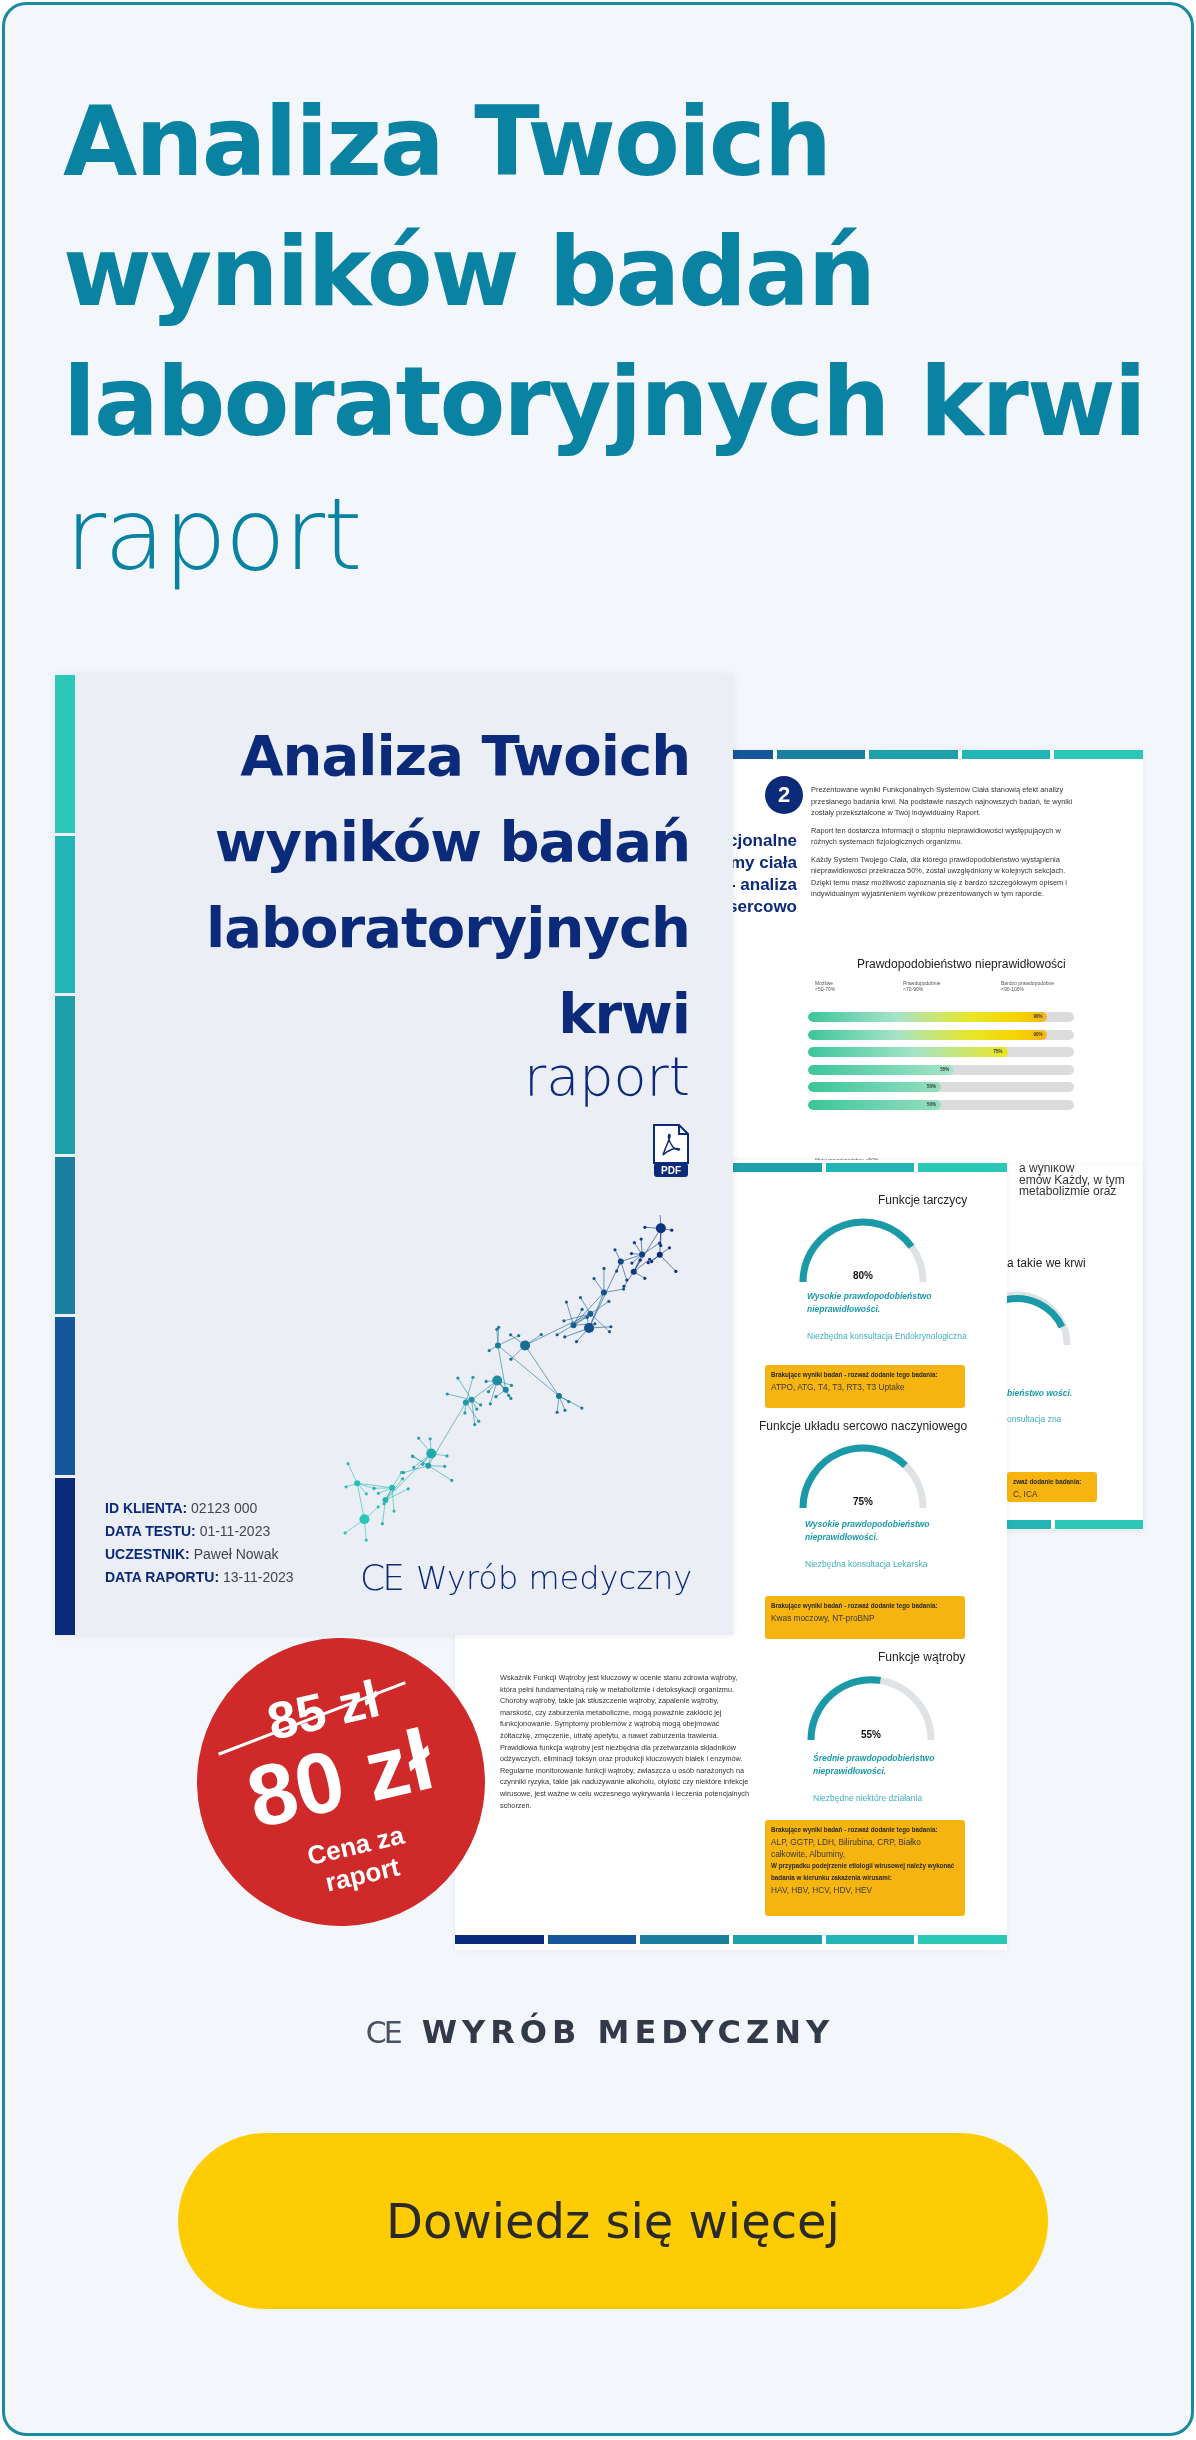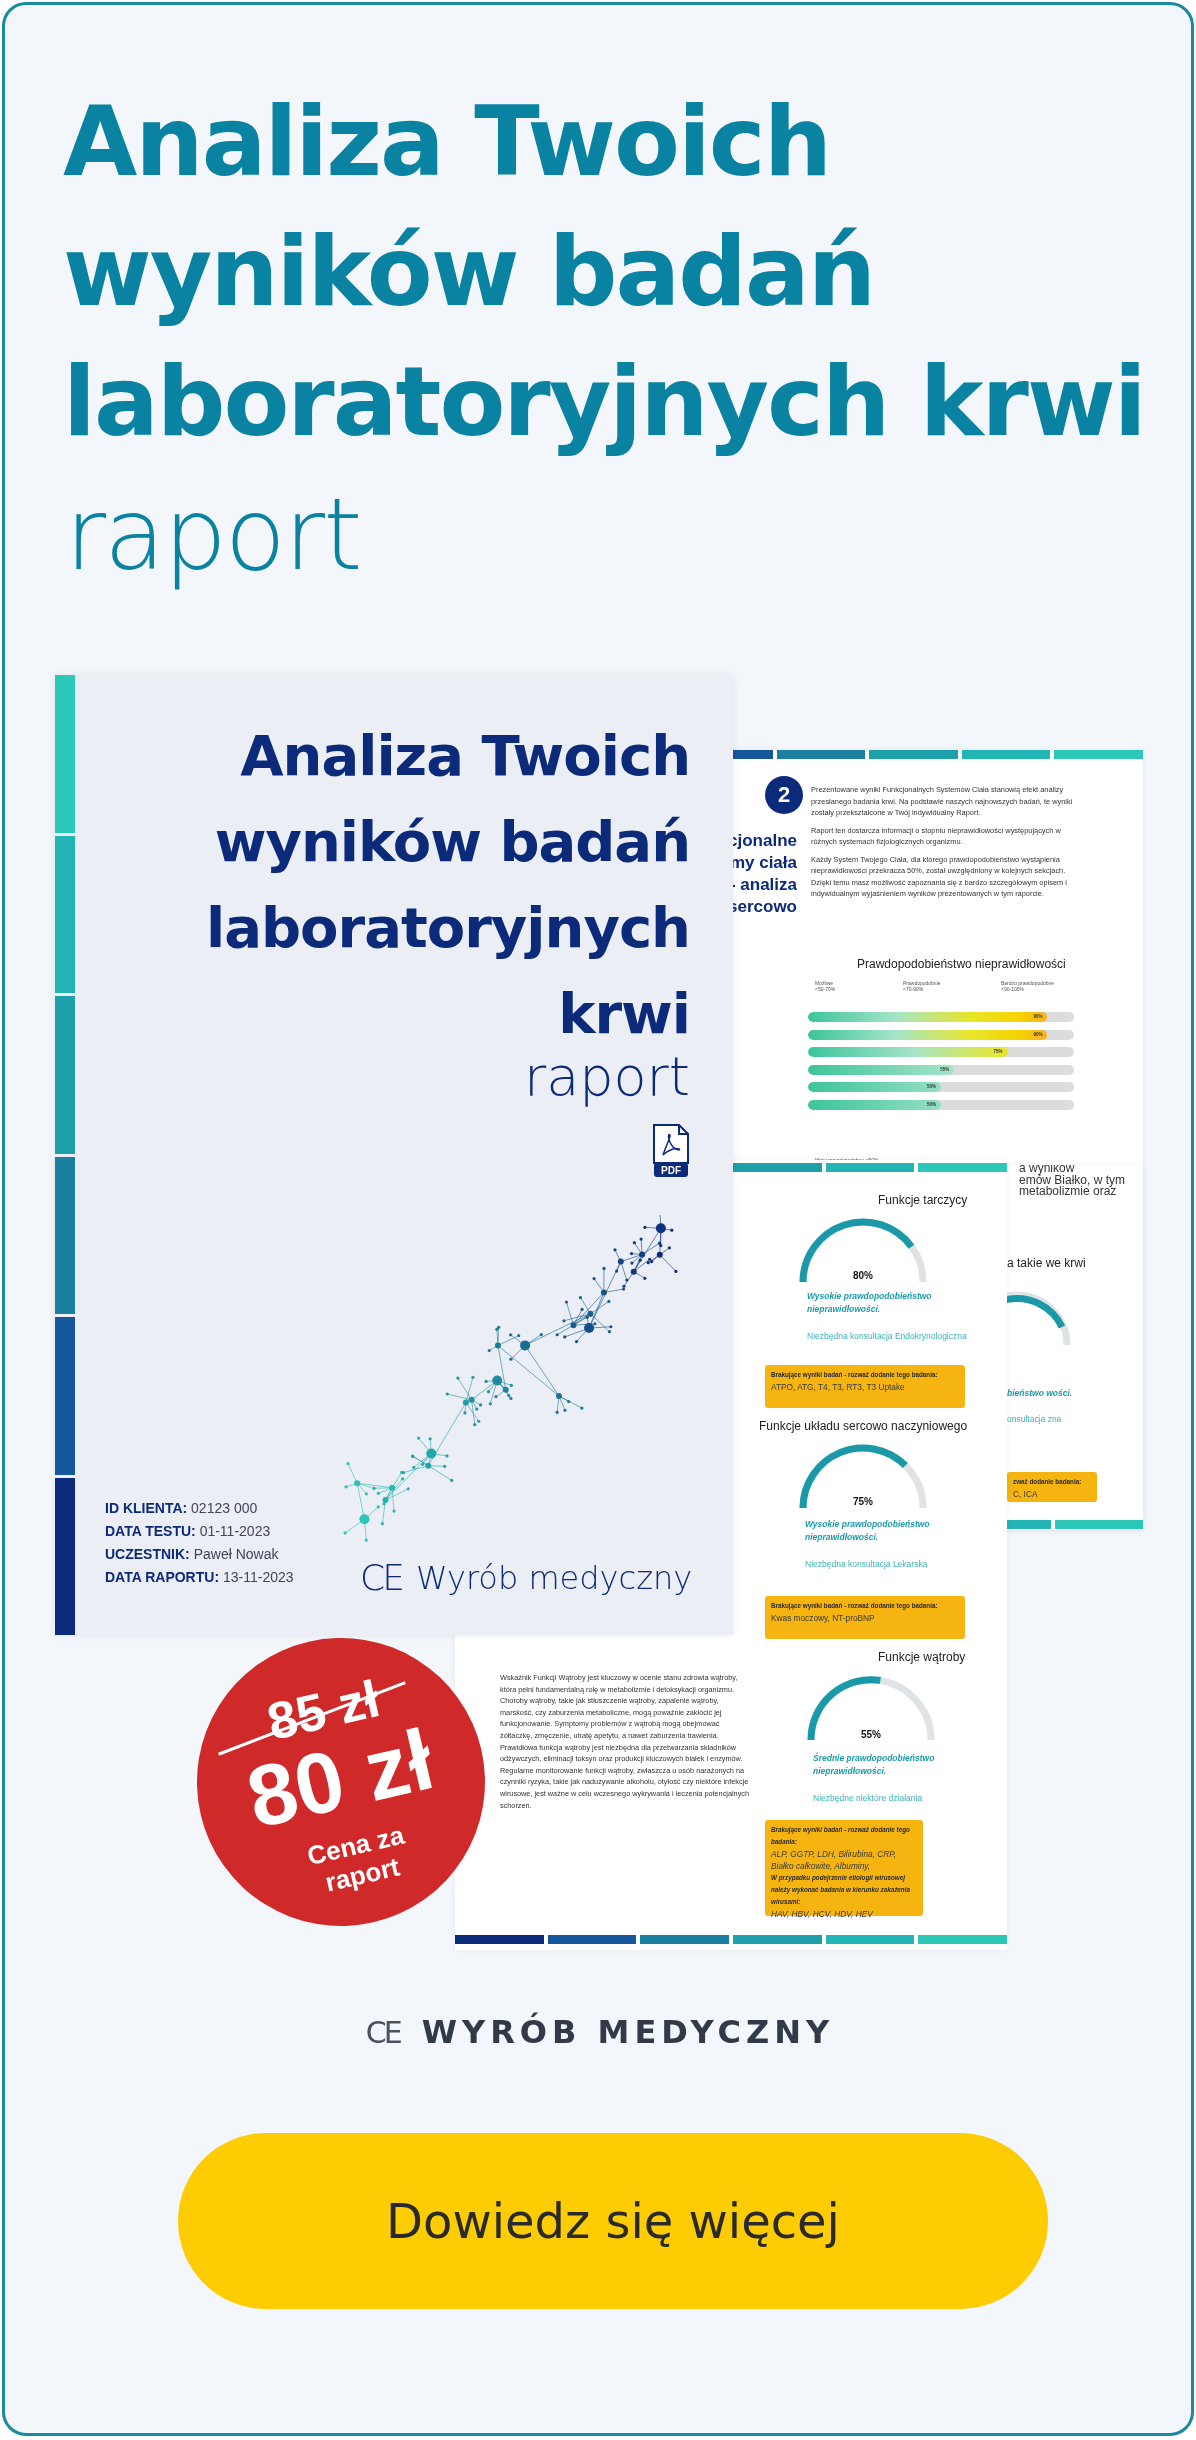--- a/index.html
+++ b/index.html
@@ -201,21 +201,21 @@
             <div class="bar-val" style="left: calc(5% - 14px);">5%</div>
           </div>
         </div>
       </div>
     <div class="legend-lbl" style="left:110px; top:407px;">Mniej prawdopodobne &lt;50%</div>
   </div>
 
   <div class="page pageC">
     <div style="position:absolute; left:12px; top:-2px; font-size:12px; line-height:11.5px; color:#333;">
       <div>a wyników</div>
-      <div>emów Białko, w tym</div>
+      <div>emów Każdy, w tym</div>
       <div>metabolizmie oraz</div>
     </div>
     <div class="gauge-title" style="left:0; top:91px;">a takie we krwi</div>
     <svg class="gauge-svg" style="left:-50px; top:118px;" width="120" height="70">
       <path d="M 10 62 A 50 50 0 0 1 110 62" fill="none" stroke="#e0e3e5" stroke-width="7"></path>
       <path d="M 10 62 A 50 50 0 0 1 105 44" fill="none" stroke="#1a9aa8" stroke-width="7"></path>
     </svg>
     <div class="gauge-risk" style="left:0; top:222px;">bieństwo wości.</div>
     <div class="gauge-advice" style="left:0; top:248px;">onsultacja zna</div>
     <div class="missing-box" style="left:0; top:307px; width:90px; height:30px;">
@@ -263,21 +263,21 @@
 
     <div class="gauge-title" style="left:423px; top:490px;">Funkcje wątroby</div>
     <div class="liver-text">Wskaźnik Funkcji Wątroby jest kluczowy w ocenie stanu zdrowia wątroby, która pełni fundamentalną rolę w metabolizmie i detoksykacji organizmu. Choroby wątroby, takie jak stłuszczenie wątroby, zapalenie wątroby, marskość, czy zaburzenia metaboliczne, mogą poważnie zakłócić jej funkcjonowanie. Symptomy problemów z wątrobą mogą obejmować żółtaczkę, zmęczenie, utratę apetytu, a nawet zaburzenia trawienia. Prawidłowa funkcja wątroby jest niezbędna dla przetwarzania składników odżywczych, eliminacji toksyn oraz produkcji kluczowych białek i enzymów. Regularne monitorowanie funkcji wątroby, zwłaszcza u osób narażonych na czynniki ryzyka, takie jak nadużywanie alkoholu, otyłość czy niektóre infekcje wirusowe, jest ważne w celu wczesnego wykrywania i leczenia potencjalnych schorzeń.</div>
     <svg class="gauge-svg" style="left:350px; top:514px;" width="132" height="72">
       <path d="M 6 66 A 60 60 0 0 1 126 66" fill="none" stroke="#e0e3e5" stroke-width="7"></path>
       <path d="M 6 66 A 60 60 0 0 1 75.4 6.4" fill="none" stroke="#1a9aa8" stroke-width="7"></path>
     </svg>
     <div class="gauge-pct" style="left:386px; top:569px;">55%</div>
     <div class="gauge-risk" style="left:358px; top:592px;">Średnie prawdopodobieństwo nieprawidłowości.</div>
     <div class="gauge-advice" style="left:358px; top:632px;">Niezbędne niektóre działania</div>
-    <div class="missing-box" style="left:310px; top:660px; width:158px; height:96px;font-style:italic;">
+    <div class="missing-box" style="left:310px; top:660px; width:200px; height:96px;">
       <div class="mb-h">Brakujące wyniki badań - rozważ dodanie tego badania:</div>
       <div class="mb-v">ALP, GGTP, LDH, Bilirubina, CRP, Białko całkowite, Albuminy,</div>
       <div class="mb-h">W przypadku podejrzenie etiologii wirusowej należy wykonać badania w kierunku zakażenia wirusami:</div>
       <div class="mb-v">HAV, HBV, HCV, HDV, HEV</div>
     </div>
 
     <div class="stripe-row" style="left:0; top:775px; width:552px;">
       <span style="background:#0c2a7a"></span>
         <span style="background:#16569a"></span>
         <span style="background:#1b7fa0"></span>

